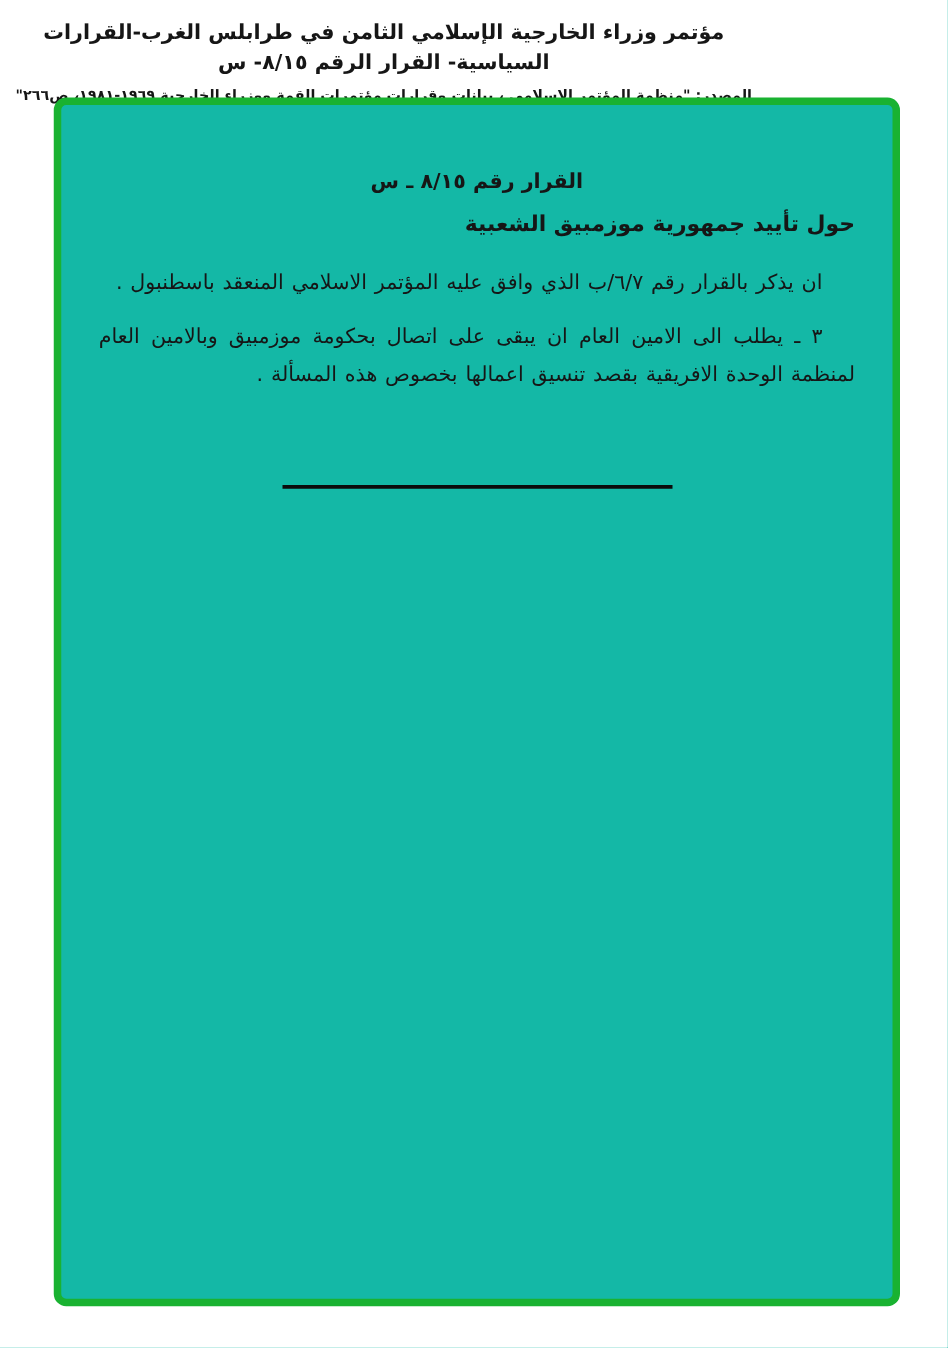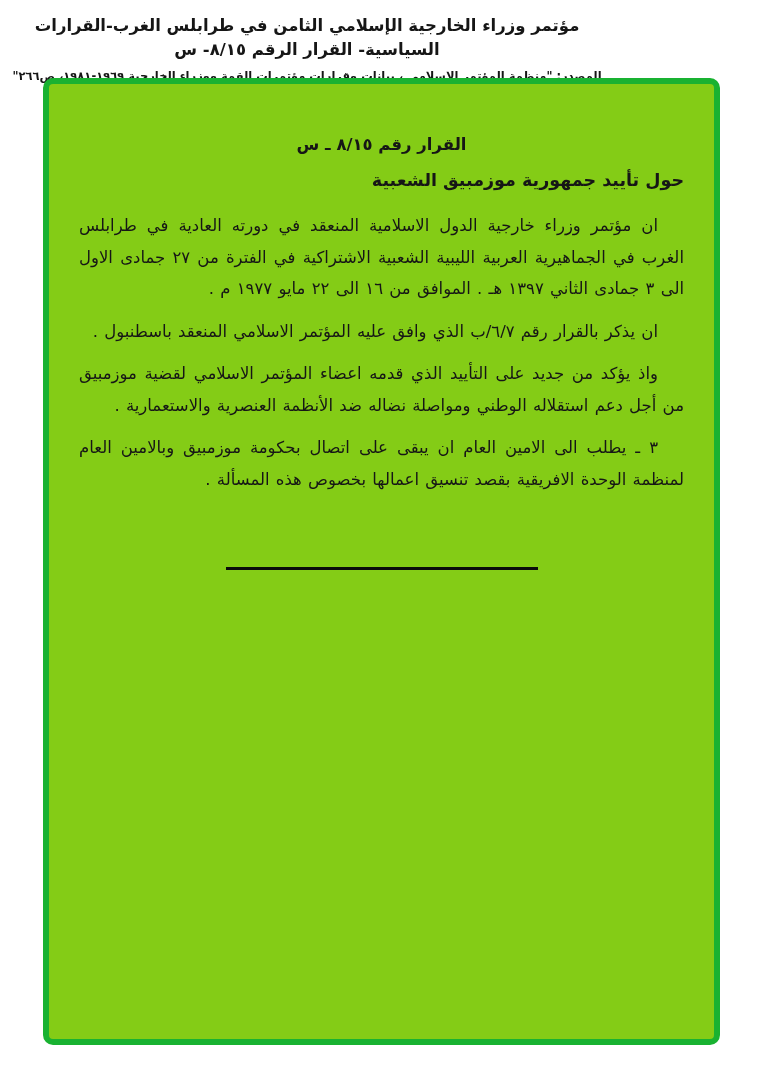--- a/index.html
+++ b/index.html
@@ -38,21 +38,21 @@
     line-height: 16px;
   }
   .green-box {
     position: absolute;
     left: 43px;
     top: 78px;
     width: 677px;
     height: 967px;
     border: 6px solid #19b231;
     border-radius: 10px;
-    background: #84cc16;
+    background: #14b8a6;
     padding: 50px 30px 0 30px;
   }
   .doc-title {
     text-align: center;
     font-size: 16.5px;
     font-weight: 600;
     line-height: 22px;
   }
   .doc-subtitle {
     font-size: 17.5px;
@@ -90,23 +90,21 @@
     <div class="header-source">المصدر: "منظمة المؤتمر الإسلامي ، بيانات وقرارات مؤتمرات القمة ووزراء الخارجية ١٩٦٩-١٩٨١، ص٢٦٦"</div>
   </div>
 
   <div class="green-box">
 
     <div class="doc-title">القرار رقم ٨/١٥ ـ س</div>
 
     <div class="doc-subtitle">حول تأييد جمهورية موزمبيق الشعبية</div>
 
     <div class="doc-body">
-      <p>ان مؤتمر وزراء خارجية الدول الاسلامية المنعقد في دورته العادية في طرابلس الغرب في الجماهيرية العربية الليبية الشعبية الاشتراكية في الفترة من ٢٧ جمادى الاول الى ٣ جمادى الثاني ١٣٩٧ هـ . الموافق من ١٦ الى ٢٢ مايو ١٩٧٧ م .</p>
       <p>ان يذكر بالقرار رقم ٦/٧/ب الذي وافق عليه المؤتمر الاسلامي المنعقد باسطنبول .</p>
-      <p>واذ يؤكد من جديد على التأييد الذي قدمه اعضاء المؤتمر الاسلامي لقضية موزمبيق من أجل دعم استقلاله الوطني ومواصلة نضاله ضد الأنظمة العنصرية والاستعمارية .</p>
       <p>٣ ـ يطلب الى الامين العام ان يبقى على اتصال بحكومة موزمبيق وبالامين العام لمنظمة الوحدة الافريقية بقصد تنسيق اعمالها بخصوص هذه المسألة .</p>
     </div>
 
     <div class="end-divider"></div>
 
   </div>
 
 </div>
 
 </body></html>

